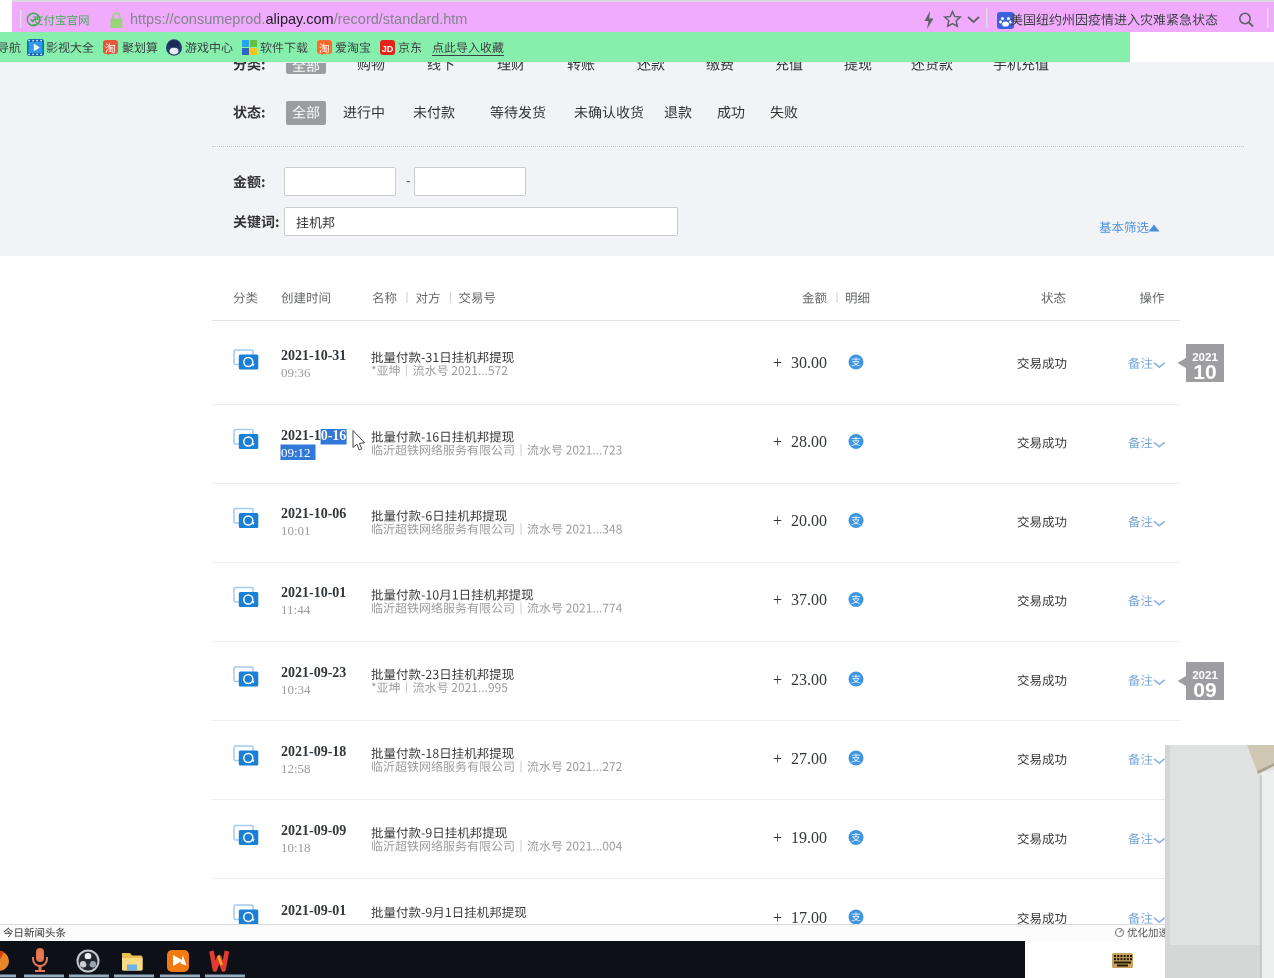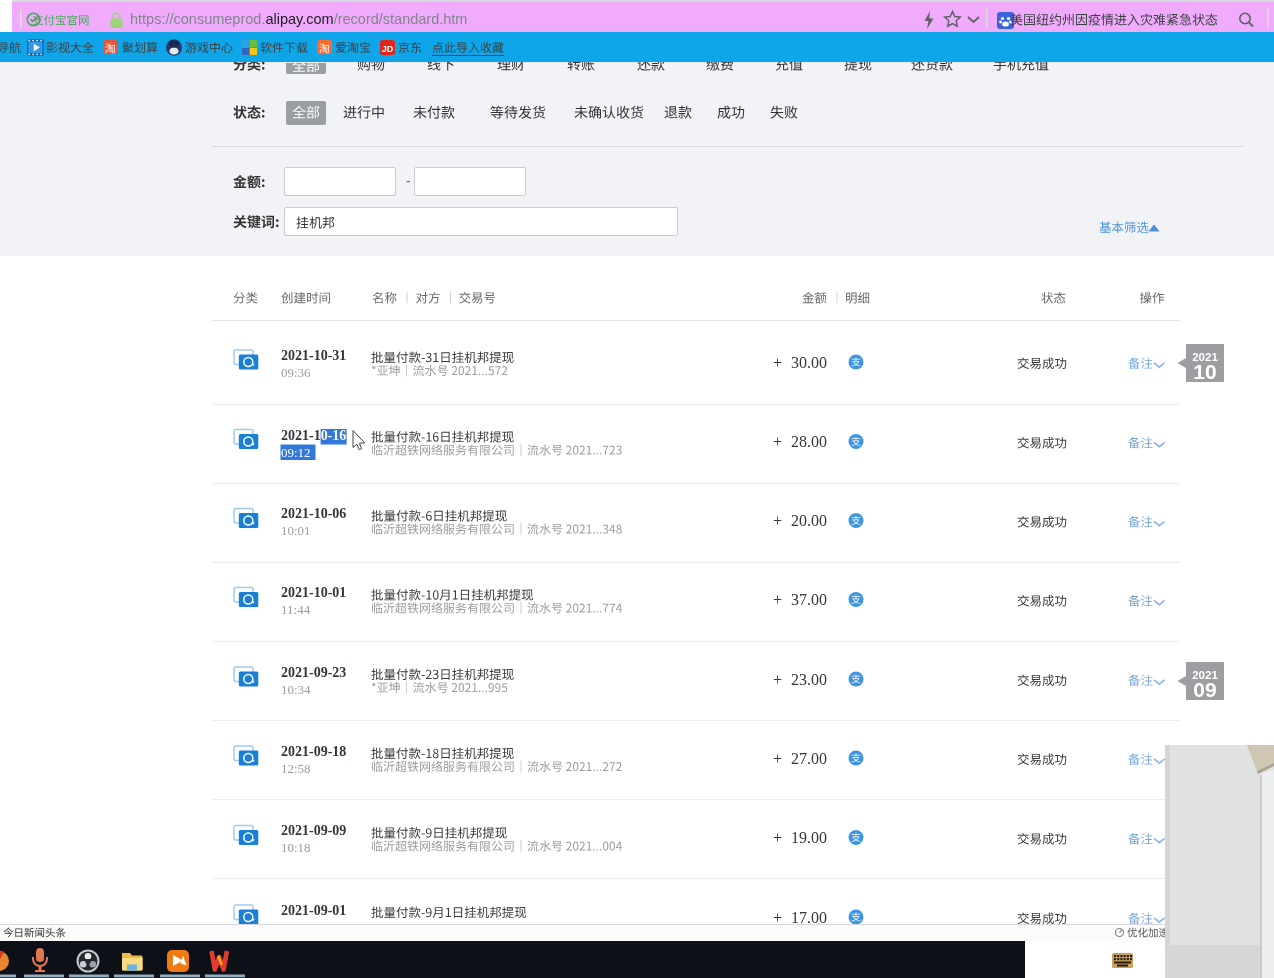--- a/index.html
+++ b/index.html
@@ -6,21 +6,21 @@
 .abs{position:absolute}
 #filterbg{left:0;top:62px;width:1274px;height:194px;background:#f2f3f7}
 #dot{left:212px;top:146px;width:1032px;height:0;border-top:1px dotted #c3c6cc}
 .btn{background:#9a9da1;border-radius:2px}
 .inp{background:#fff;border:1px solid #ccc;border-radius:2px}
 .sep{background:#ececee;height:1px}
 #hline{left:212px;top:320px;width:968px;height:1px;background:#e2e2e6}
 #ov,#ov2,#cn{position:absolute;left:0;top:0;pointer-events:none}
 #ov{z-index:15}#ov2{z-index:18}#cn{z-index:3}
 #topbar{left:12px;top:0;width:1274px;height:32px;background:#f0abfc;z-index:2}
-#bookbar{left:0;top:32px;width:1274px;height:31px;background:#0ea5e9;border-bottom:1px solid #ebebed;z-index:2}
+#bookbar{left:0;top:32px;width:1130px;height:31px;background:#86efac;border-bottom:1px solid #ebebed;z-index:2}
 #statusbar{left:0;top:924px;width:1274px;height:17px;background:#fbfbfb;border-top:1px solid #d9d9db;z-index:16}
 #taskbar{left:0;top:941px;width:1025px;height:37px;background:#0d1117;z-index:17}
 #webcam{left:1165px;top:745px;width:109px;height:233px;z-index:20}
 </style></head><body>
 <div id="page">
     <div id="filterbg" class="abs"></div>
     <div id="dot" class="abs"></div>
     <div class="abs btn" style="left:286px;top:50px;width:40px;height:24px"></div>
     <div class="abs btn" style="left:286px;top:101px;width:40px;height:24px"></div>
     <div class="abs inp" style="left:284px;top:167px;width:112px;height:29px"></div>

